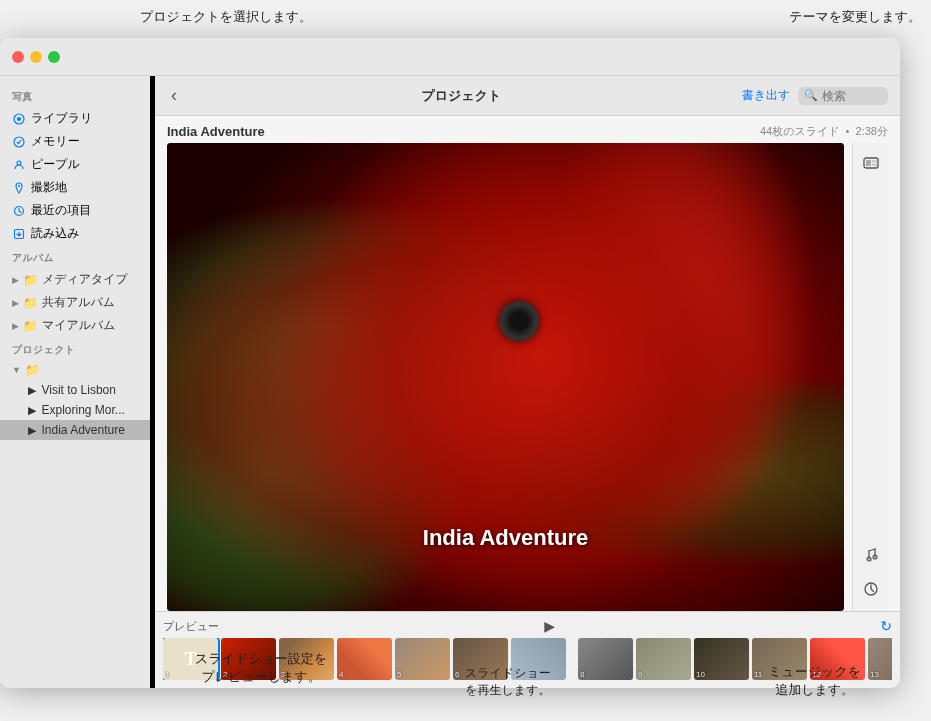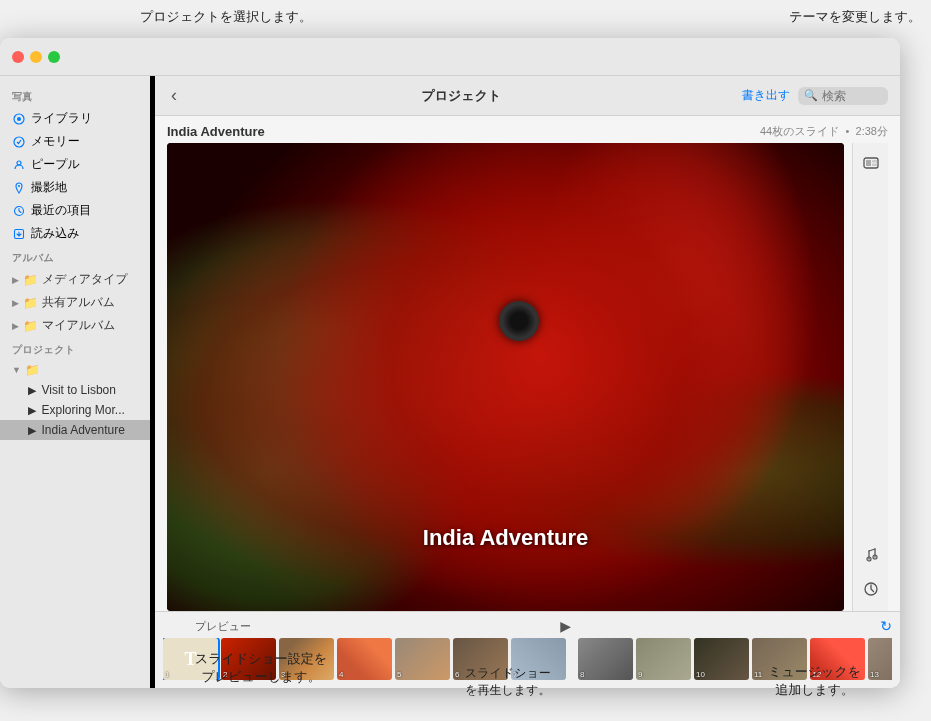--- a/index.html
+++ b/index.html
@@ -302,21 +302,20 @@
     }
     .filmstrip-controls {
       display: flex;
       align-items: center;
       margin-bottom: 4px;
       gap: 4px;
     }
     .preview-label {
       font-size: 11px;
       color: #555;
-      margin-left: 32px;
     }
     .play-btn {
       margin-left: auto;
       background: none;
       border: none;
       cursor: pointer;
       color: #555;
       font-size: 14px;
     }
     .loop-btn {

